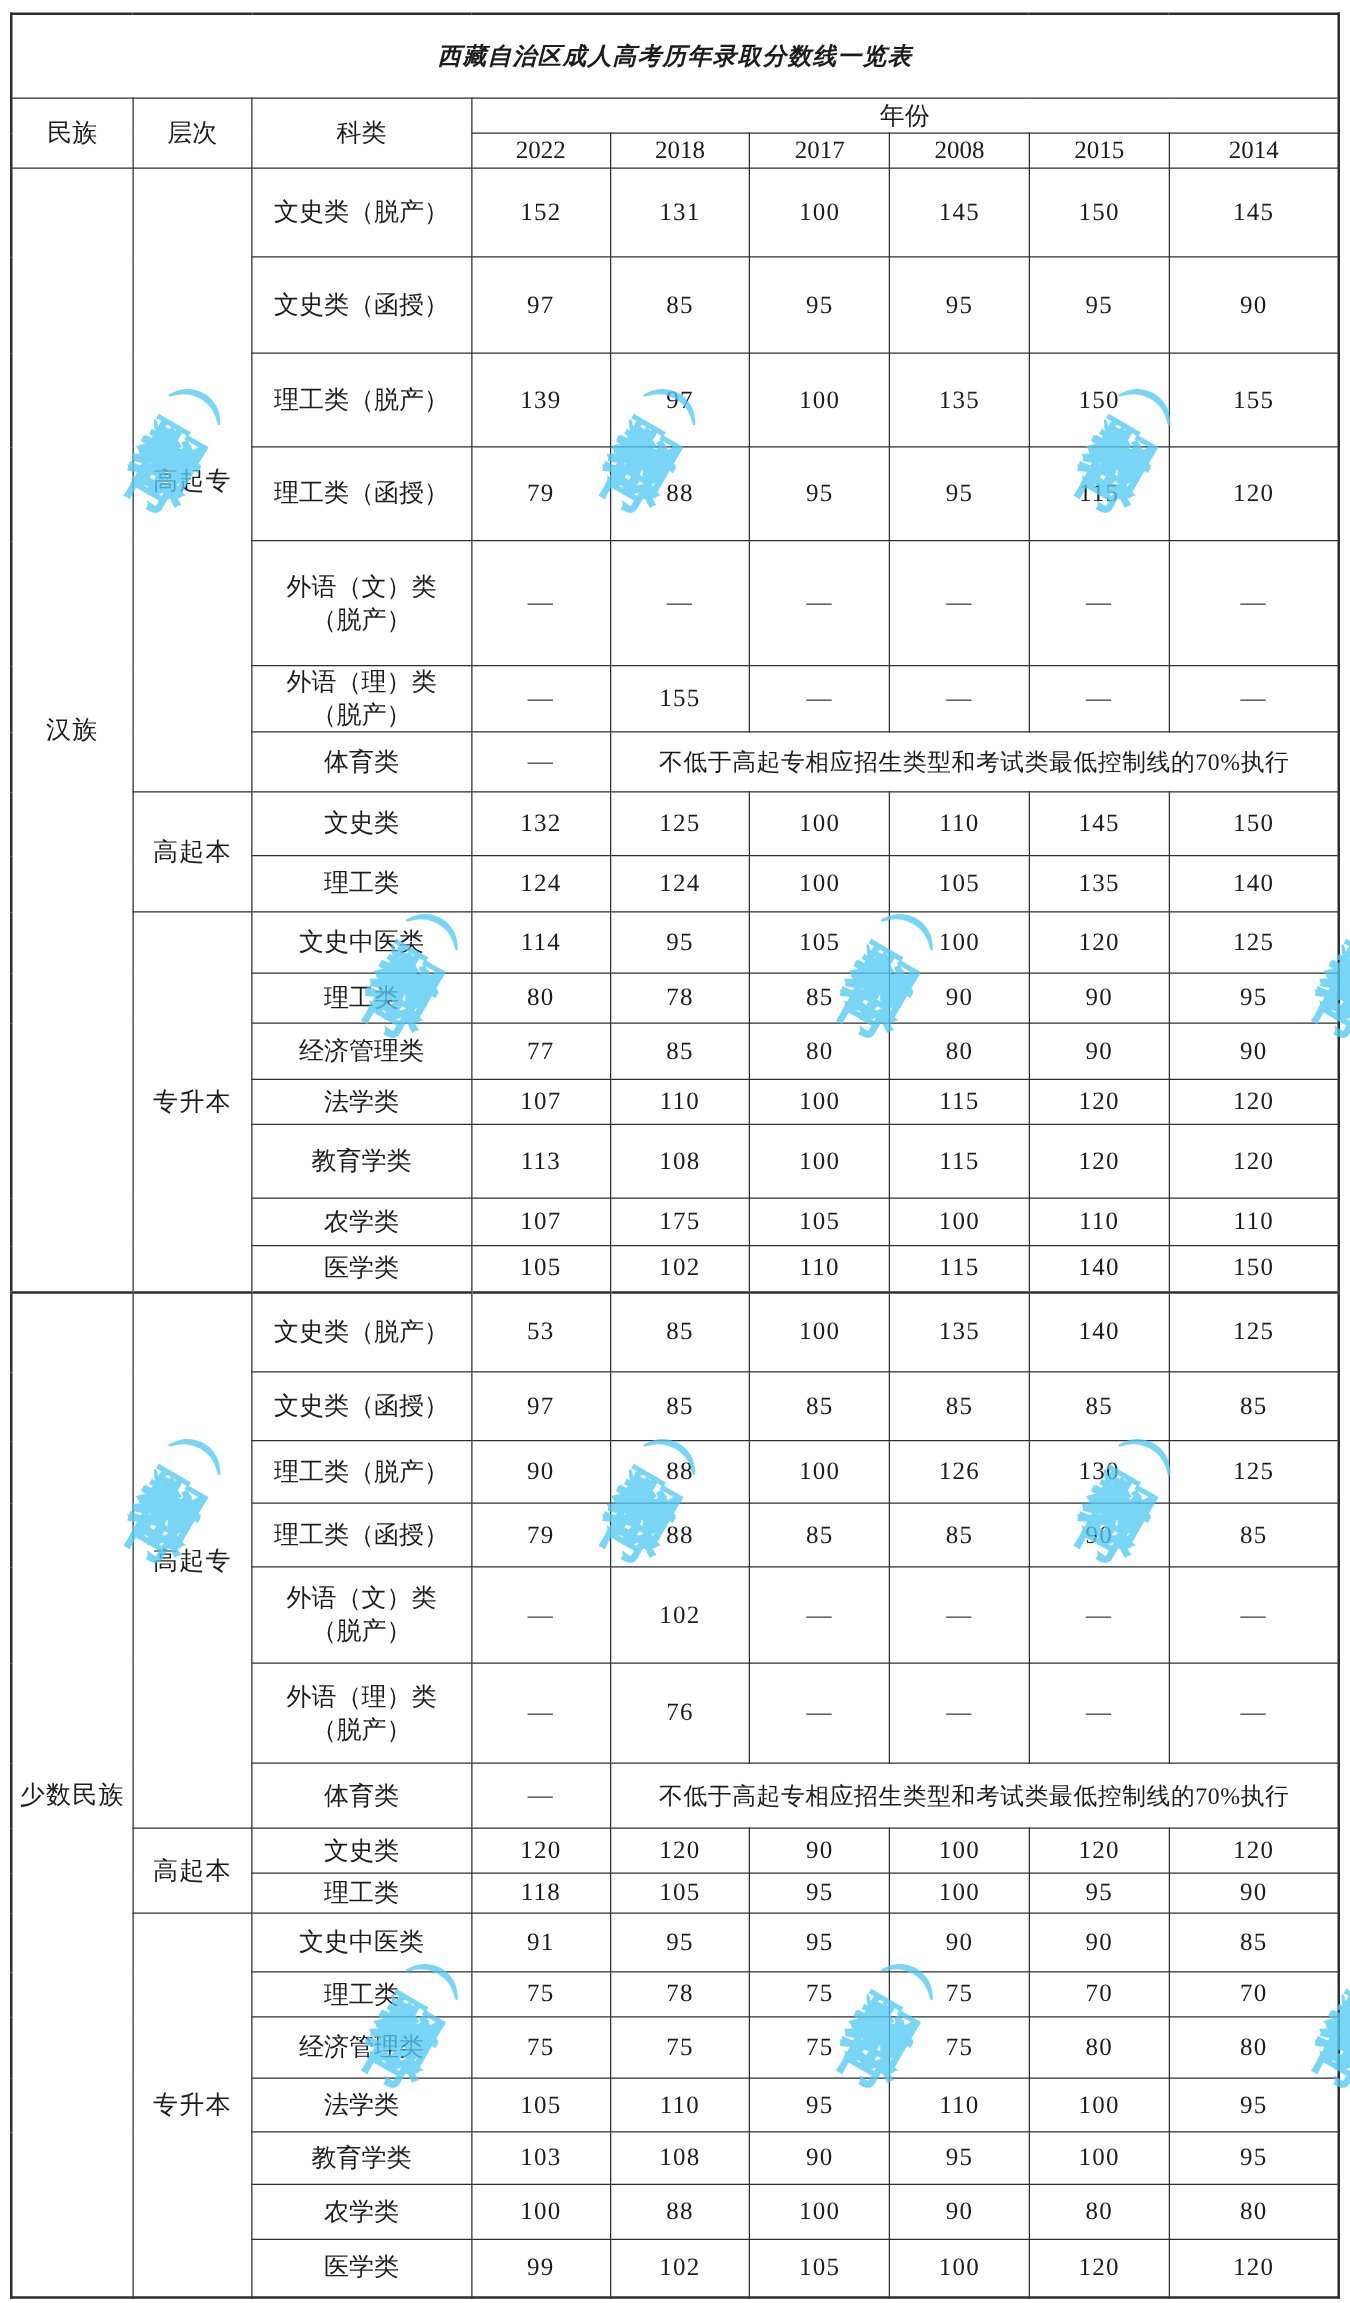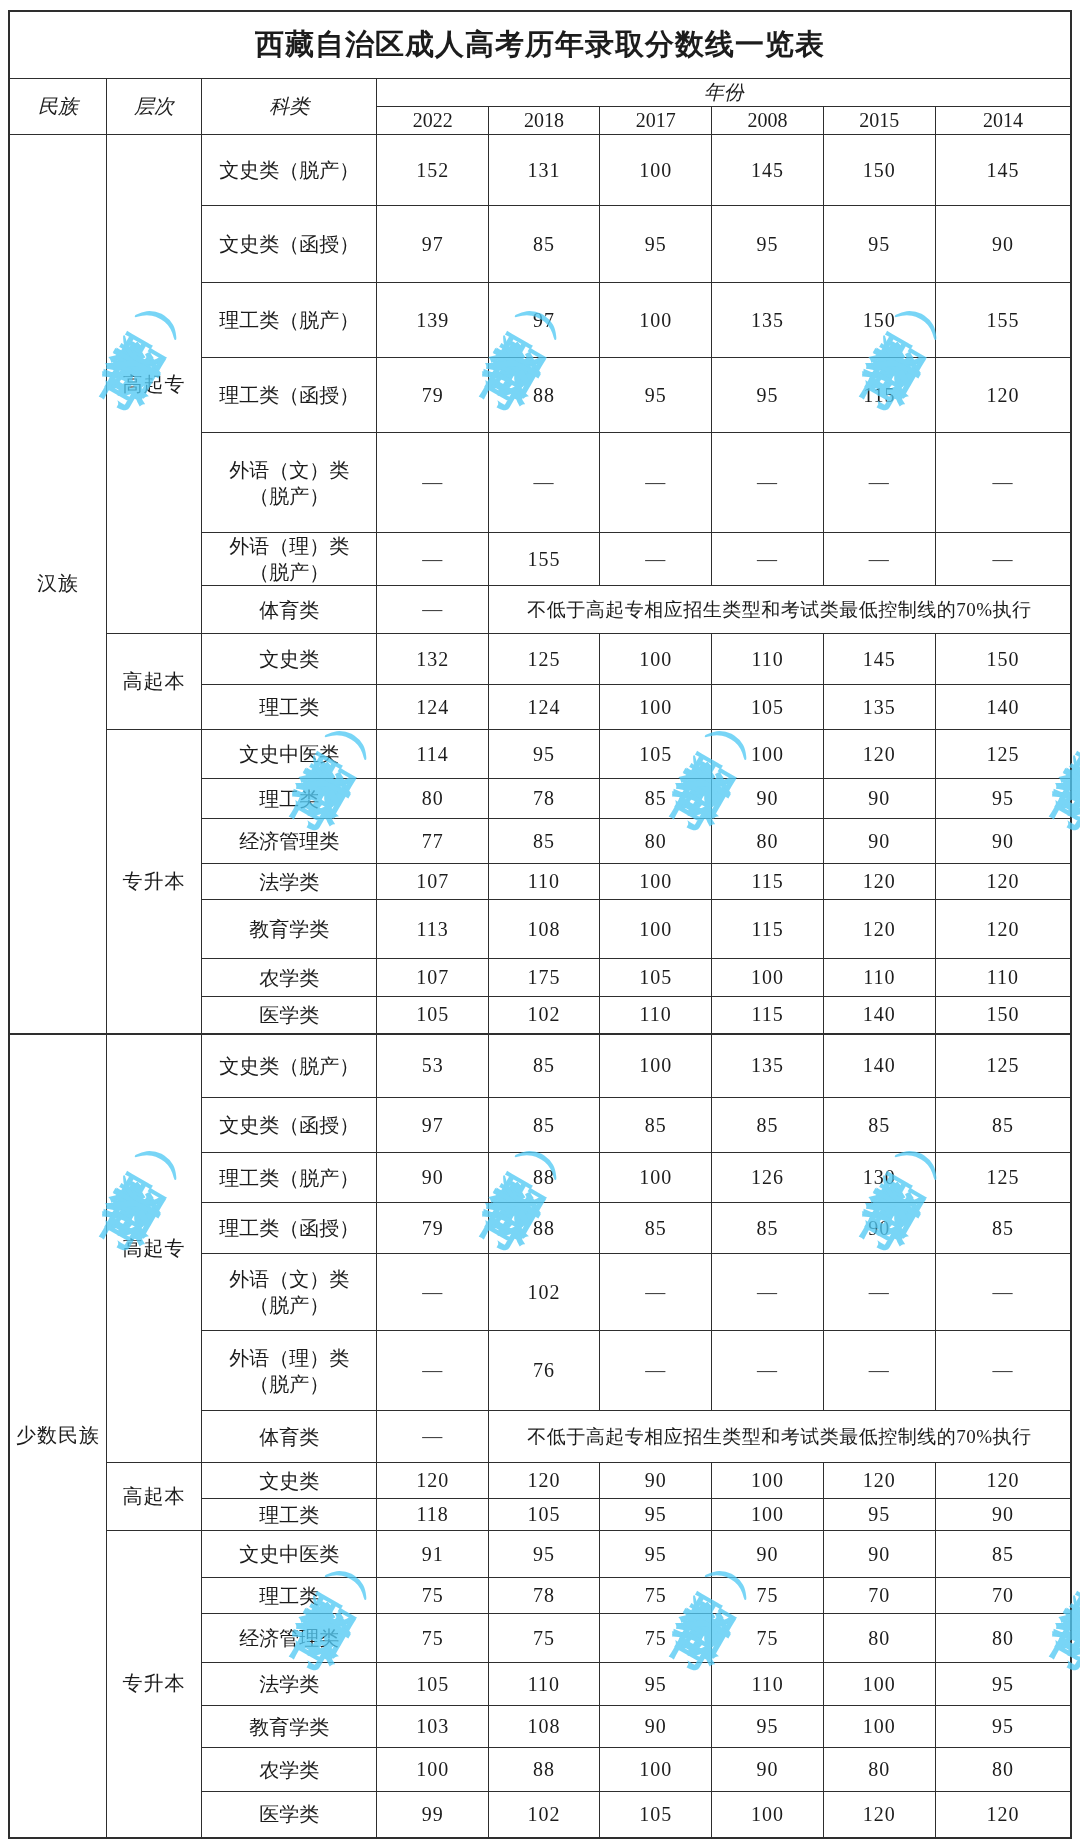--- a/index.html
+++ b/index.html
@@ -9,21 +9,21 @@
   }
   .table-wrap{position:absolute;left:8px;top:10px;}
   table{
     border-collapse:collapse;table-layout:fixed;width:1064px;
     border:2px solid #2e2e2e;
   }
   td,th{
     border:1px solid #2e2e2e;text-align:center;vertical-align:middle;
     padding:0;font-weight:normal;font-size:20px;overflow:hidden;
   }
-  .title-cell{height:66px;font-size:29px;font-weight:bold;letter-spacing:1px;}
+  .title-cell{height:66px;font-size:19px;font-weight:bold;letter-spacing:1px;font-style:italic;}
   .hdr{font-size:20px;}
   .year-hdr{height:27px;font-size:20px;}
   .cat{font-size:20px;white-space:pre-line;line-height:1.3;}
   .num{letter-spacing:1px;}
   .dash{color:#3a3a3a;}
   .eth-cell,.lvl-cell{font-size:20px;letter-spacing:1px;}
   .note-cell{font-size:19px;letter-spacing:0.5px;}
   .section-start td{border-top:2px solid #2e2e2e;}
   
   .wm-layer{position:absolute;left:0;top:0;width:1080px;height:1842px;
@@ -48,21 +48,21 @@
         <col style="width:111px">
         <col style="width:112px">
       <col style="width:111px">
         <col style="width:112px">
         <col style="width:135px">
     </colgroup>
     <tbody id="table-body">
       <tr>
         <td class="title-cell" colspan="9">西藏自治区成人高考历年录取分数线一览表</td>
       </tr>
-      <tr style="height:27px;font-style:italic;">
+      <tr style="height:27px;">
         <td class="hdr" rowspan="2">民族</td>
         <td class="hdr" rowspan="2">层次</td>
         <td class="hdr" rowspan="2">科类</td>
         <td class="hdr" colspan="6">年份</td>
       </tr>
       <tr style="height:27px;">
         <td class="year-hdr">2022</td>
         <td class="year-hdr">2018</td>
         <td class="year-hdr">2017</td>
         <td class="year-hdr">2008</td>

